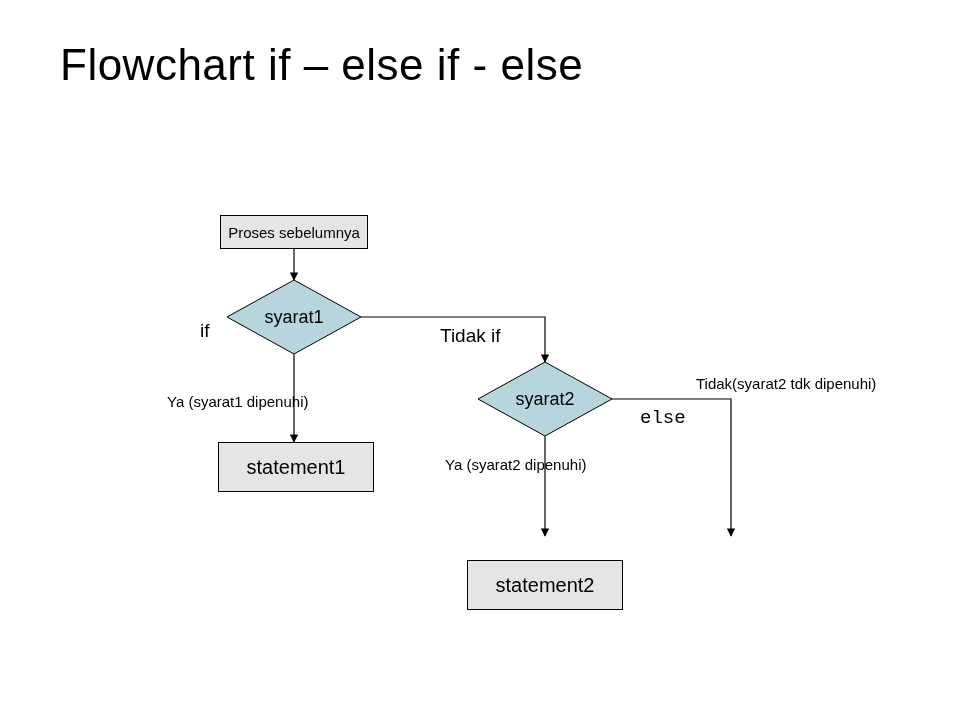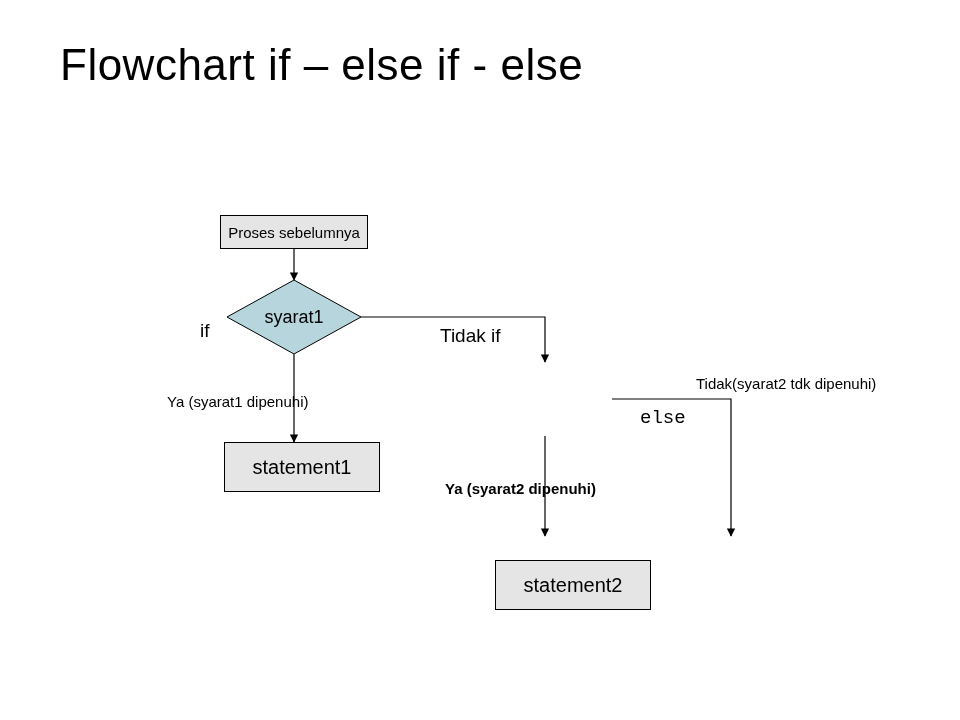--- a/index.html
+++ b/index.html
@@ -74,40 +74,46 @@
     <span>Proses sebelumnya</span>
   </div>
 
   <div class="diamond" style="left:227px; top:280px; width:134px; height:74px;">
     <svg width="134" height="74" viewBox="0 0 134 74">
       <polygon points="67,0 134,37 67,74 0,37" fill="#b7d5dd" stroke="#000" stroke-width="1"></polygon>
     </svg>
     <div class="d-label">syarat1</div>
   </div>
 
-  <div class="box" style="left:224px; top:442px; width:156px; height:50px;">
+  <div class="box" style="left:218px; top:442px; width:156px; height:50px;">
     <span>statement1</span>
   </div>
 
+  <div class="diamond" style="left:478px; top:362px; width:134px; height:74px;">
+    <svg width="134" height="74" viewBox="0 0 134 74">
+      <polygon points="67,0 134,37 67,74 0,37" fill="#b7d5dd" stroke="#000" stroke-width="1"></polygon>
+    </svg>
+    <div class="d-label">syarat2</div>
+  </div>
 
-  <div class="box" style="left:467px; top:560px; width:156px; height:50px;margin-left:28px;">
+  <div class="box" style="left:467px; top:560px; width:156px; height:50px;">
     <span>statement2</span>
   </div>
 
 
   <div class="lbl big" style="left:200px; top:320px;">if</div>
 
   <div class="lbl big" style="left:440px; top:325px;">Tidak if</div>
 
   <div class="lbl big" style="left:640px; top:407px;font-family:Liberation Mono, monospace;">else</div>
 
   <div class="lbl" style="left:167px; top:393px;">Ya (syarat1 dipenuhi)</div>
 
 
-  <div class="lbl" style="left:445px; top:480px;font-weight:bold;">Ya (syarat2 dipenuhi)</div>
+  <div class="lbl" style="left:445px; top:456px;">Ya (syarat2 dipenuhi)</div>
 
   <div class="lbl" style="left:650px; top:375px;margin-left:46px;">Tidak(syarat2 tdk dipenuhi)</div>
 
   <svg class="wires">
     <defs>
       <marker id="arrow" viewBox="0 0 10 10" refX="9" refY="5" markerWidth="7" markerHeight="7" orient="auto-start-reverse">
         <path d="M 0 0 L 10 5 L 0 10 z" fill="#000"></path>
       </marker>
     </defs>
 

